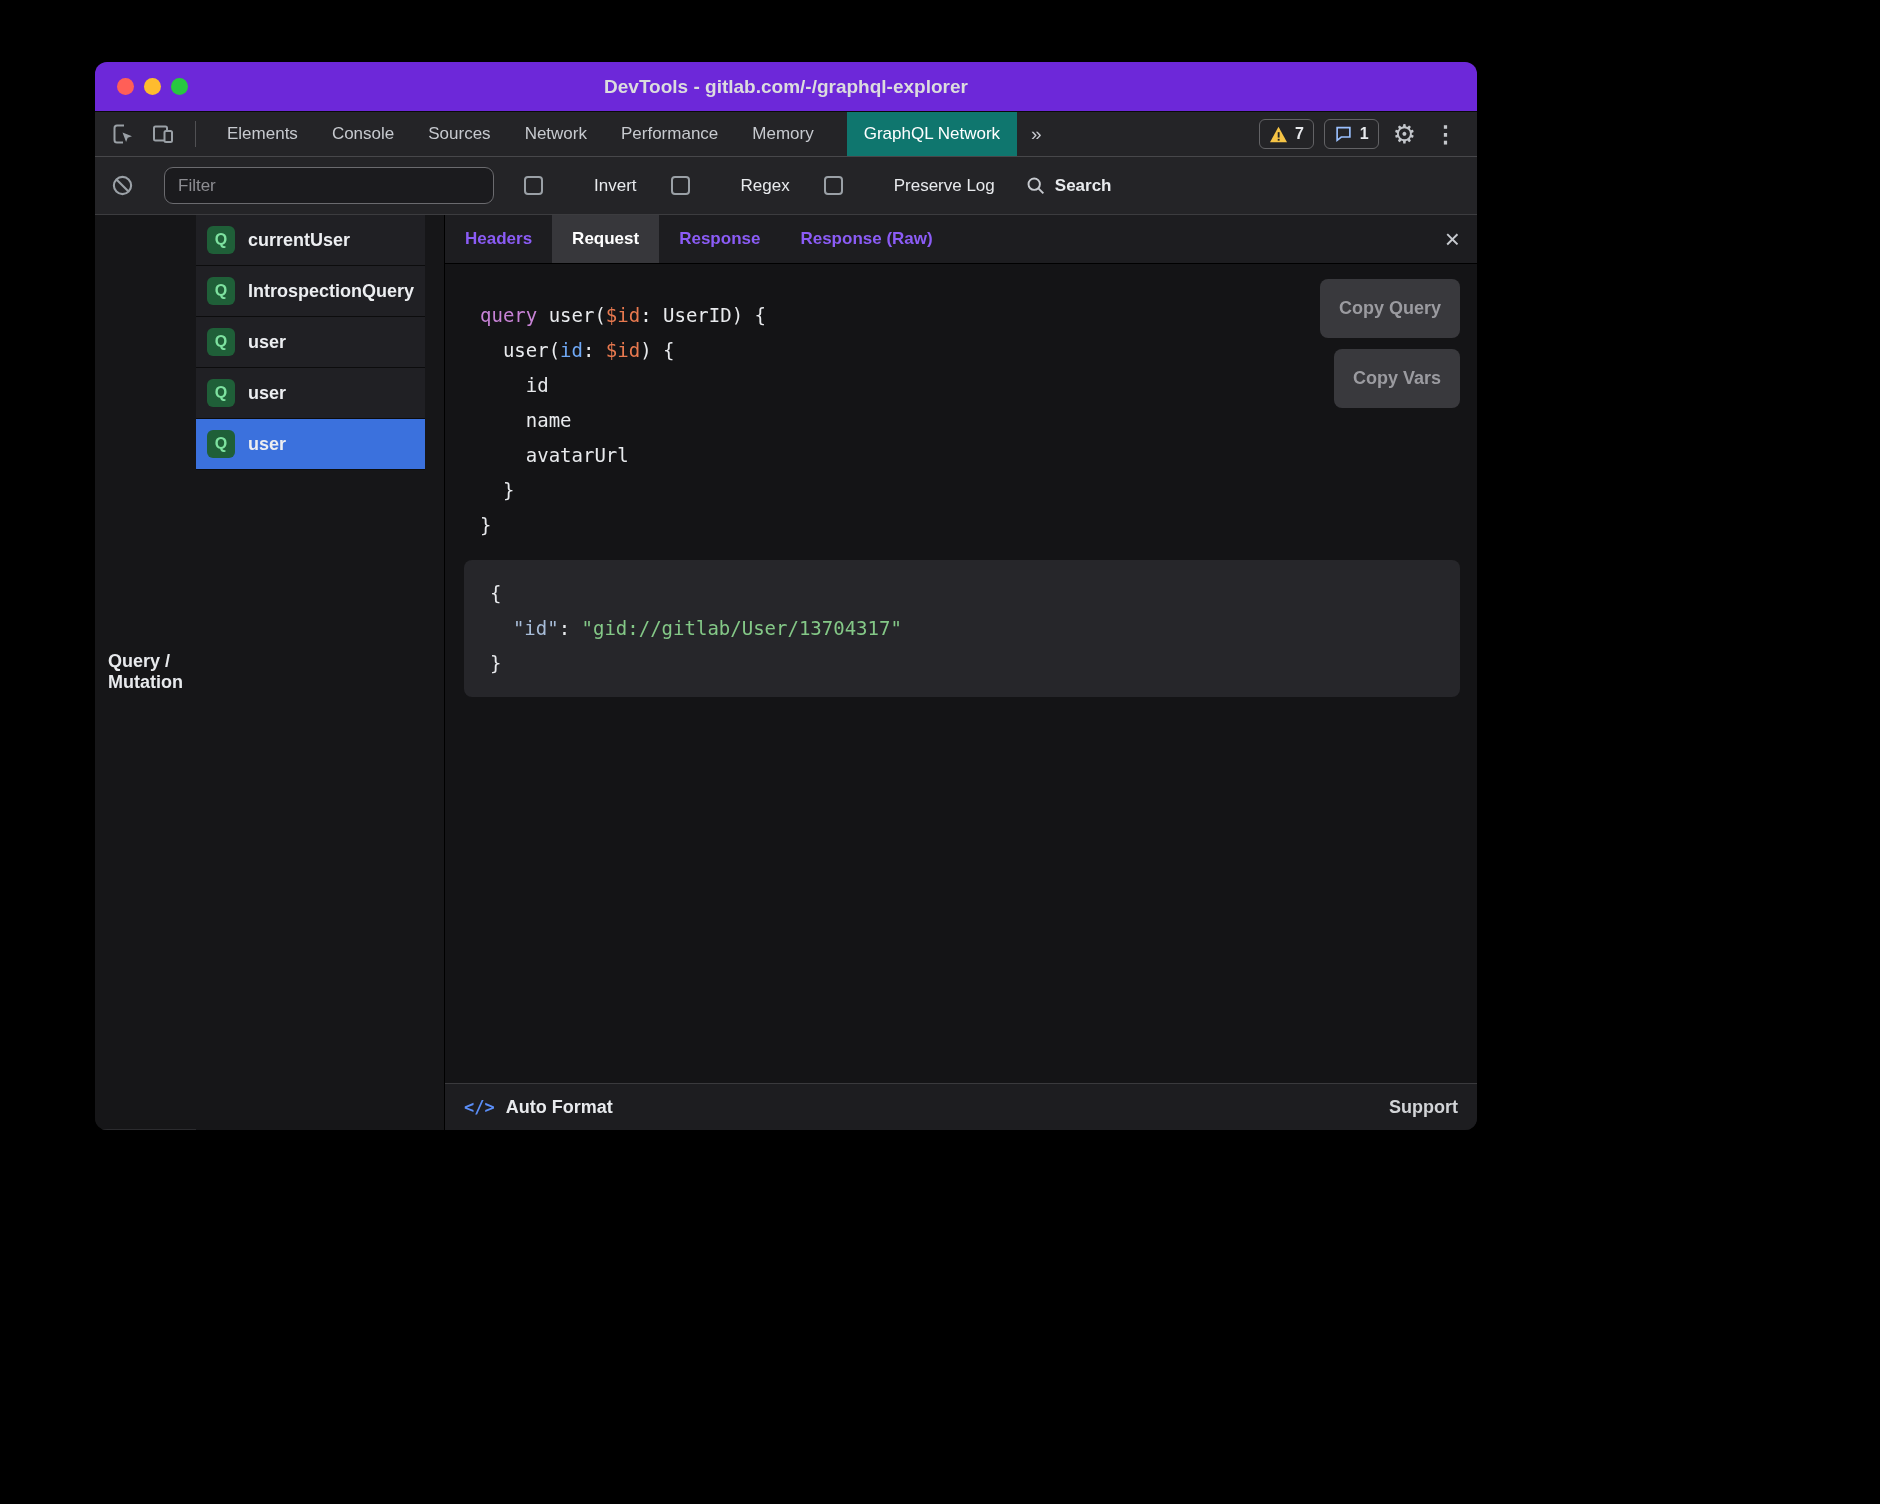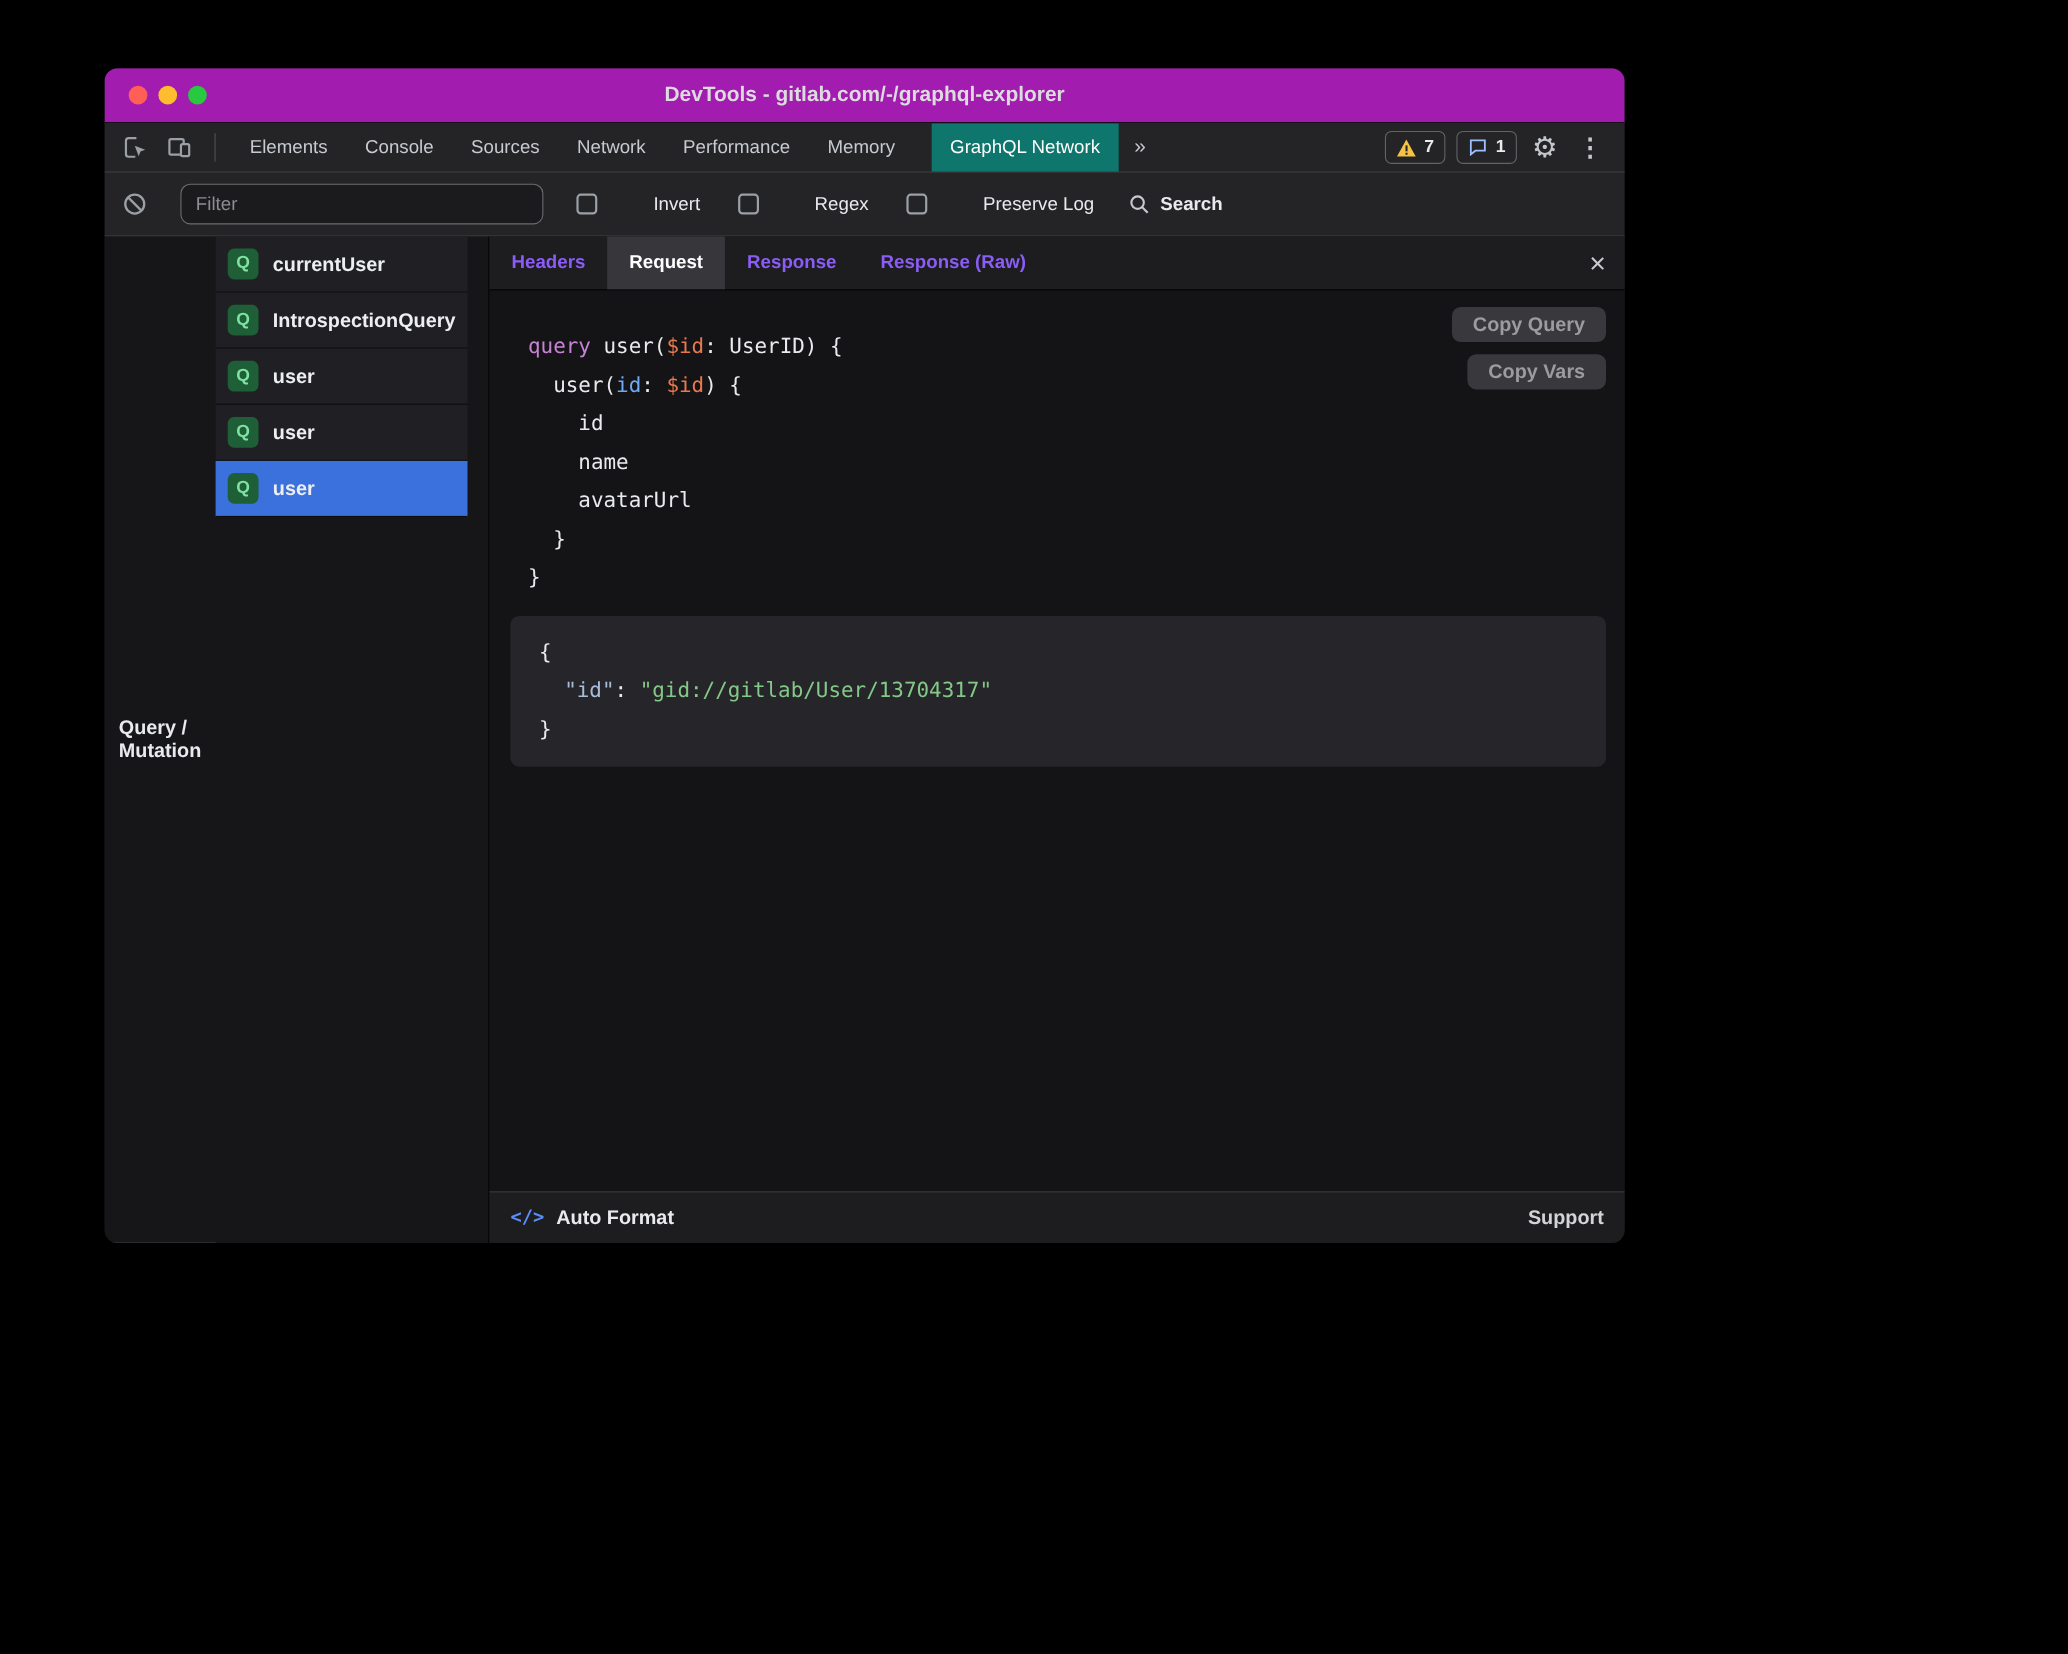--- a/index.html
+++ b/index.html
@@ -7,21 +7,21 @@
   body { position:relative; overflow:hidden; }
 
   .window {
     position:absolute; left:95px; top:62px; width:1382px; height:1068px;
     background:#151517; border-radius:12px; overflow:hidden;
     display:flex; flex-direction:column;
     box-shadow:0 30px 80px rgba(0,0,0,.65);
   }
 
   
-  .titlebar { flex:0 0 50px; background:#a21caf; position:relative; display:flex; align-items:center; border-bottom:1px solid #0a0a0a; }
+  .titlebar { flex:0 0 50px; background:#6d28d9; position:relative; display:flex; align-items:center; border-bottom:1px solid #0a0a0a; }
   .traffic { position:absolute; left:22px; top:0; height:100%; display:flex; align-items:center; gap:10px; }
   .dot { width:17px; height:17px; border-radius:50%; }
   .dot.red { background:#ff5f57; }
   .dot.yellow { background:#febc2e; }
   .dot.green { background:#28c840; }
   .win-title { flex:1; text-align:center; color:#dcdcde; font-size:19px; font-weight:bold; }
 
   
   .tabbar { flex:0 0 45px; background:#242427; display:flex; align-items:stretch; border-bottom:1px solid #47474a; }
   .tool-icons { display:flex; align-items:center; gap:16px; padding:0 10px 0 16px; }
@@ -74,21 +74,21 @@
   .tok-plain    { color:#e8eaed; }
   .tok-keyword  { color:#c883d6; }
   .tok-variable { color:#e8794f; }
   .tok-property { color:#6fa8f5; }
   .tok-key      { color:#a8bdd9; }
   .tok-string   { color:#84c887; }
 
   .vars-box { margin-top:17px; background:#26262a; border-radius:8px; padding:16px 26px; }
 
   .copy-stack { position:absolute; top:15px; right:17px; display:flex; flex-direction:column; align-items:flex-end; gap:11px; }
-  .copy-btn { height:32px; background:#39393d; border:none; border-radius:8px; color:#9b9ba0; font-size:18px; font-weight:bold; display:flex; align-items:center; padding:0 19px; font-family:"Liberation Sans", sans-serif; }
+  .copy-btn { height:59px; background:#39393d; border:none; border-radius:8px; color:#9b9ba0; font-size:18px; font-weight:bold; display:flex; align-items:center; padding:0 19px; font-family:"Liberation Sans", sans-serif; }
 
   .statusbar { flex:0 0 47px; background:#1d1d20; border-top:1px solid #3a3a3d; display:flex; align-items:center; gap:11px; padding:0 19px; }
   .af-icon { color:#5b8ef7; font-family:"DejaVu Sans Mono", monospace; font-size:17px; font-weight:bold; }
   .af-label { color:#e8eaed; font-size:18px; font-weight:bold; }
   .support-label { margin-left:auto; color:#d2d4d7; font-size:18px; font-weight:bold; }
 </style>
 </head>
 <body>
 
 <div class="window">

